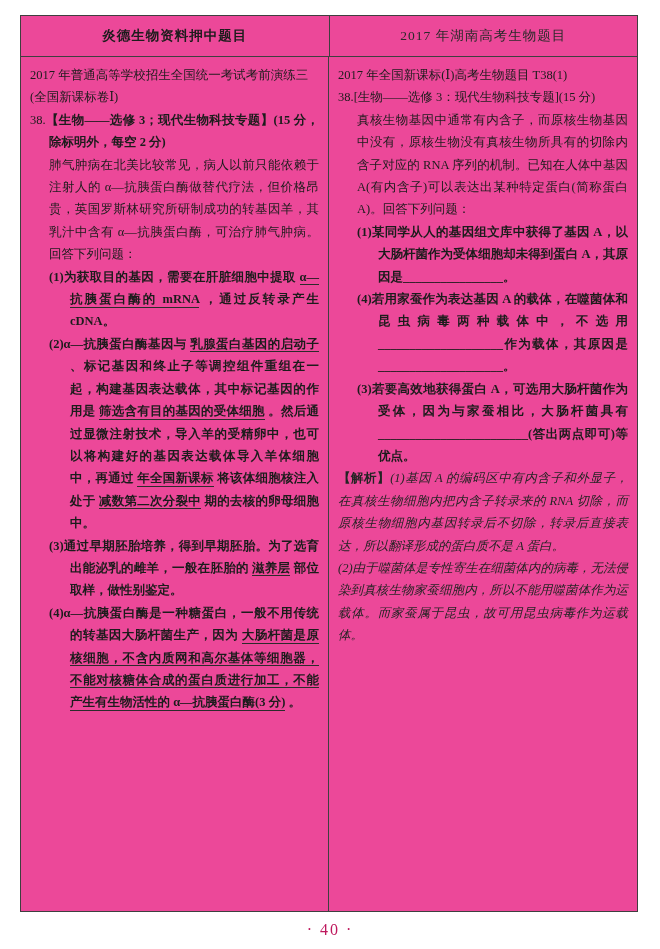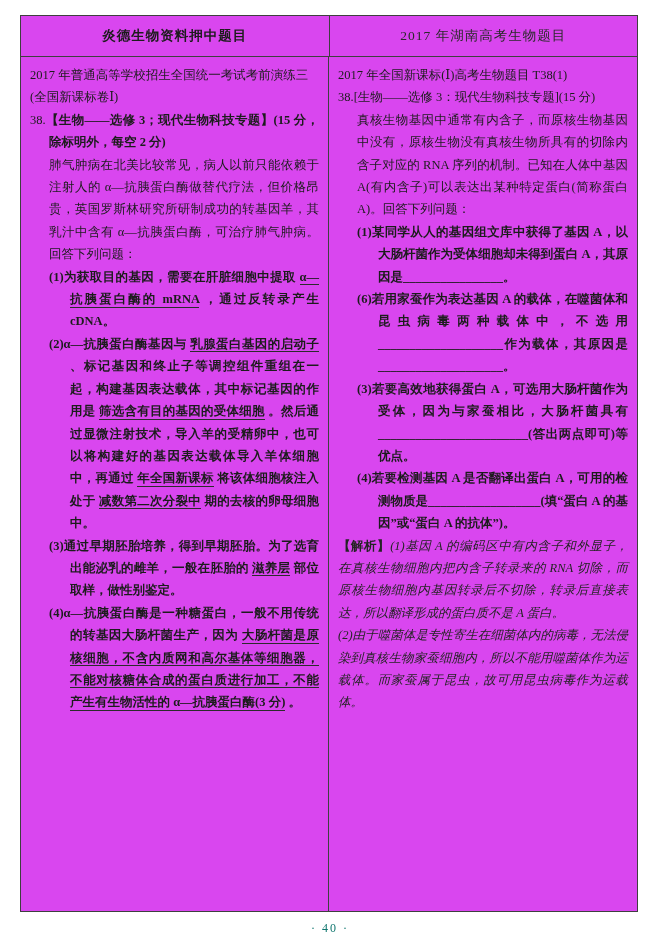--- a/index.html
+++ b/index.html
@@ -3,41 +3,41 @@
 <meta charset="utf-8">
 <style>
   html,body { margin:0; padding:0; }
   body {
     width:660px; height:949px; position:relative;
     background:#ffffff; color:#1c1c1c;
     font-family:"Liberation Serif","DejaVu Serif",serif;
   }
   .sheet {
     position:absolute; left:20px; top:15px; width:618px; height:897px;
-    border:1.5px solid #3f3f3f; background:#d946ef;
+    border:1.5px solid #3f3f3f; background:#ec4899;
     display:flex; flex-direction:column; box-sizing:border-box;
   }
   .hdr { display:flex; height:40px; border-bottom:1.5px solid #3f3f3f; flex:0 0 auto; }
   .hdr-cell { flex:1 1 50%; display:flex; align-items:center; justify-content:center; font-size:13.5px; letter-spacing:1px; }
   .hdr-cell.l { border-right:1.5px solid #3f3f3f; font-weight:bold; }
   .hdr-cell.r { color:#2a2a2a; }
   .bdy { flex:1 1 auto; display:flex; min-height:0; }
   .col { flex:1 1 50%; padding:7px 9px 6px 9px; font-size:12.5px; line-height:22.4px; text-align:justify; box-sizing:border-box; overflow:hidden; }
   .col.l { border-right:1.5px solid #3f3f3f; }
   .col-title { font-weight:normal; text-align:left; }
   .qline { padding-left:19px; text-indent:-19px; }
   .qtag-b { font-weight:bold; }
   .qbody { margin-left:19px; }
   .sub { padding-left:21px; text-indent:-21px;font-weight:bold; }
   .u { border-bottom:1px solid #2b2b2b; padding-bottom:0.5px; }
   .kai { font-style:italic; color:#242424; }
   .lbl { font-weight:bold; font-style:normal; }
   .footer {
     position:absolute; left:0; top:921px; width:660px; text-align:center;
-    font-size:12px; color:#0f766e; letter-spacing:2px;
+    font-size:16px; color:#be185d; letter-spacing:2px;
   }
 </style>
 </head>
 <body>
 
 <div class="sheet">
 
   <div class="hdr">
     <div class="hdr-cell l">
       <span>炎德生物资料押中题目</span>
@@ -60,23 +60,22 @@
         <div class="sub"><span>(4)α—抗胰蛋白酶是一种糖蛋白，一般不用传统的转基因大肠杆菌生产，因为 </span><span class="u">大肠杆菌是原核细胞，不含内质网和高尔基体等细胞器，不能对核糖体合成的蛋白质进行加工，不能产生有生物活性的 α—抗胰蛋白酶(3 分)</span><span> 。</span></div>
       </div>
     </div>
 
     <div class="col r">
       <div class="col-title">2017 年全国新课标(Ⅰ)高考生物题目 T38(1)</div>
       <div class="qline"><span>38.</span><span>[生物——选修 3：现代生物科技专题](15 分)</span></div>
       <div class="qbody">
         <div>真核生物基因中通常有内含子，而原核生物基因中没有，原核生物没有真核生物所具有的切除内含子对应的 RNA 序列的机制。已知在人体中基因 A(有内含子)可以表达出某种特定蛋白(简称蛋白 A)。回答下列问题：</div>
         <div class="sub">(1)某同学从人的基因组文库中获得了基因 A，以大肠杆菌作为受体细胞却未得到蛋白 A，其原因是________________。</div>
-        <div class="sub">(6)若用家蚕作为表达基因 A 的载体，在噬菌体和昆虫病毒两种载体中，不选用____________________作为载体，其原因是____________________。</div>
+        <div class="sub">(4)若用家蚕作为表达基因 A 的载体，在噬菌体和昆虫病毒两种载体中，不选用____________________作为载体，其原因是____________________。</div>
         <div class="sub">(3)若要高效地获得蛋白 A，可选用大肠杆菌作为受体，因为与家蚕相比，大肠杆菌具有________________________(答出两点即可)等优点。</div>
-        <div class="sub">(4)若要检测基因 A 是否翻译出蛋白 A，可用的检测物质是__________________(填“蛋白 A 的基因”或“蛋白 A 的抗体”)。</div>
       </div>
       <div class="kai"><span class="lbl">【解析】</span><span>(1)基因 A 的编码区中有内含子和外显子，在真核生物细胞内把内含子转录来的 RNA 切除，而原核生物细胞内基因转录后不切除，转录后直接表达，所以翻译形成的蛋白质不是 A 蛋白。</span></div>
       <div class="kai">(2)由于噬菌体是专性寄生在细菌体内的病毒，无法侵染到真核生物家蚕细胞内，所以不能用噬菌体作为运载体。而家蚕属于昆虫，故可用昆虫病毒作为运载体。</div>
 
     </div>
 
   </div>
 </div>
 
 <div class="footer">· 40 ·</div>

